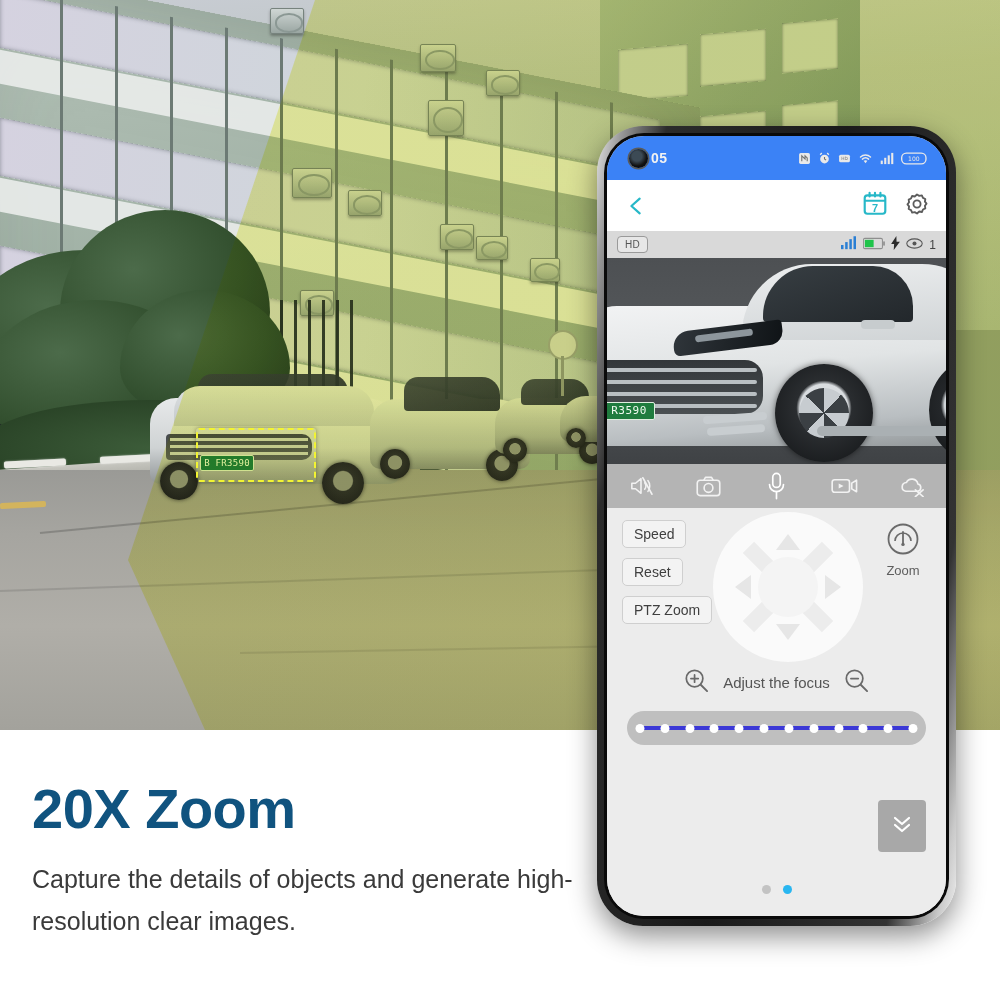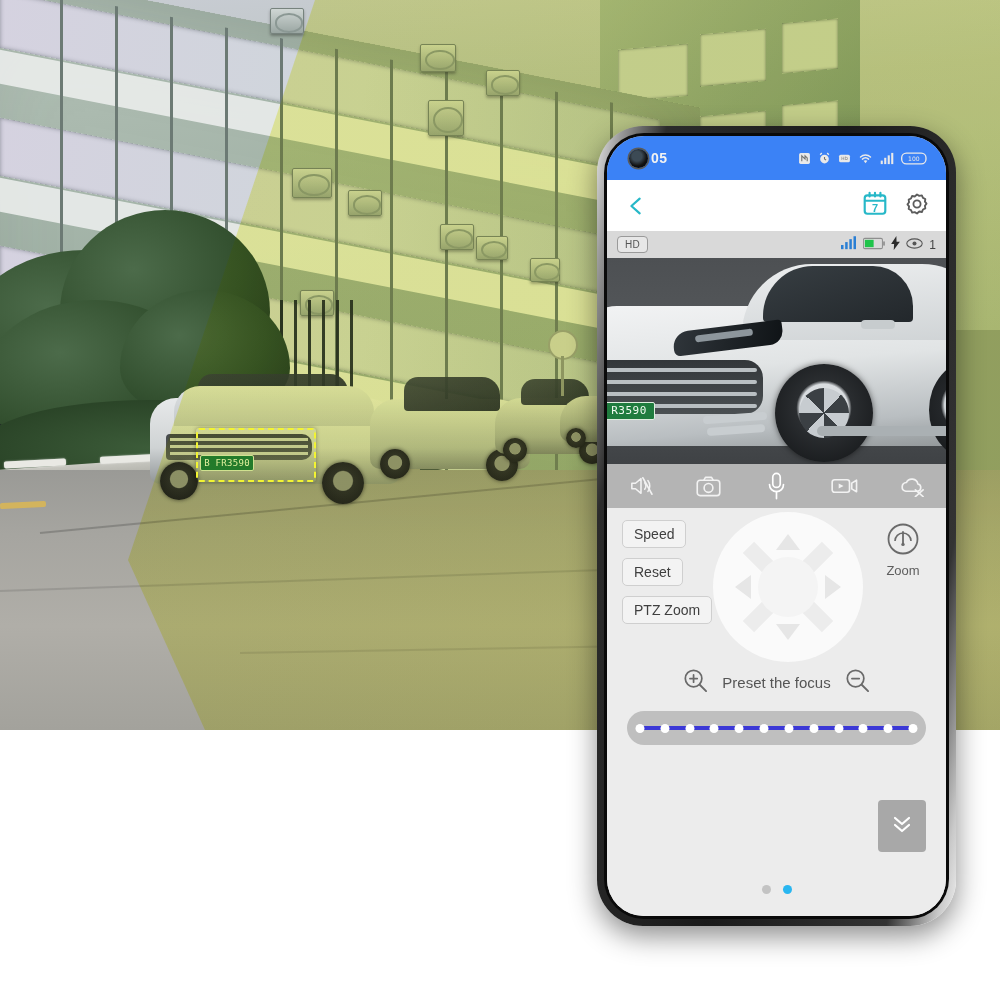--- a/index.html
+++ b/index.html
@@ -297,20 +297,24 @@
     <div style="position:absolute; left:561px; top:356px; width:3px; height:40px; background:#8e948f;"></div>
 
     <div class="plate">B FR3590</div>
 
     <div class="cone"></div>
     <div class="coneEdge"></div>
 
     <div class="zoombox"></div>
   </div>
 
+  <div class="caption">
+    <div class="cap-title">20X Zoom</div>
+    <div class="cap-sub">Capture the details of objects and generate high-resolution clear images.</div>
+  </div>
 
   <div class="phone">
     <div class="phone-frame"></div>
     <div class="phone-inner">
       <div class="screen">
 
         <div class="statusbar">
           <div class="punch"></div>
           <div class="clock">05</div>
           <div class="sb-icons">
@@ -527,21 +531,21 @@
           </div>
 
           <div class="focusrow">
             <span>
               <svg width="25" height="25" viewBox="0 0 26 26">
                   <circle cx="11" cy="11" r="8.6" fill="none" stroke="#6a6a6a" stroke-width="1.8"></circle>
                   <path d="M11 7.2v7.6M7.2 11h7.6" stroke="#6a6a6a" stroke-width="1.8" stroke-linecap="round"></path>
                   <path d="M17.4 17.4L24 24" stroke="#6a6a6a" stroke-width="2" stroke-linecap="round"></path>
                 </svg>
             </span>
-            <span class="focus-lbl">Preset the focus</span>
+            <span class="focus-lbl">Adjust the focus</span>
             <span>
               <svg width="25" height="25" viewBox="0 0 26 26">
                   <circle cx="11" cy="11" r="8.6" fill="none" stroke="#6a6a6a" stroke-width="1.8"></circle>
                   <path d="M7.2 11h7.6" stroke="#6a6a6a" stroke-width="1.8" stroke-linecap="round"></path>
                   <path d="M17.4 17.4L24 24" stroke="#6a6a6a" stroke-width="2" stroke-linecap="round"></path>
                 </svg>
             </span>
           </div>
 
           <div class="sliderwrap">

